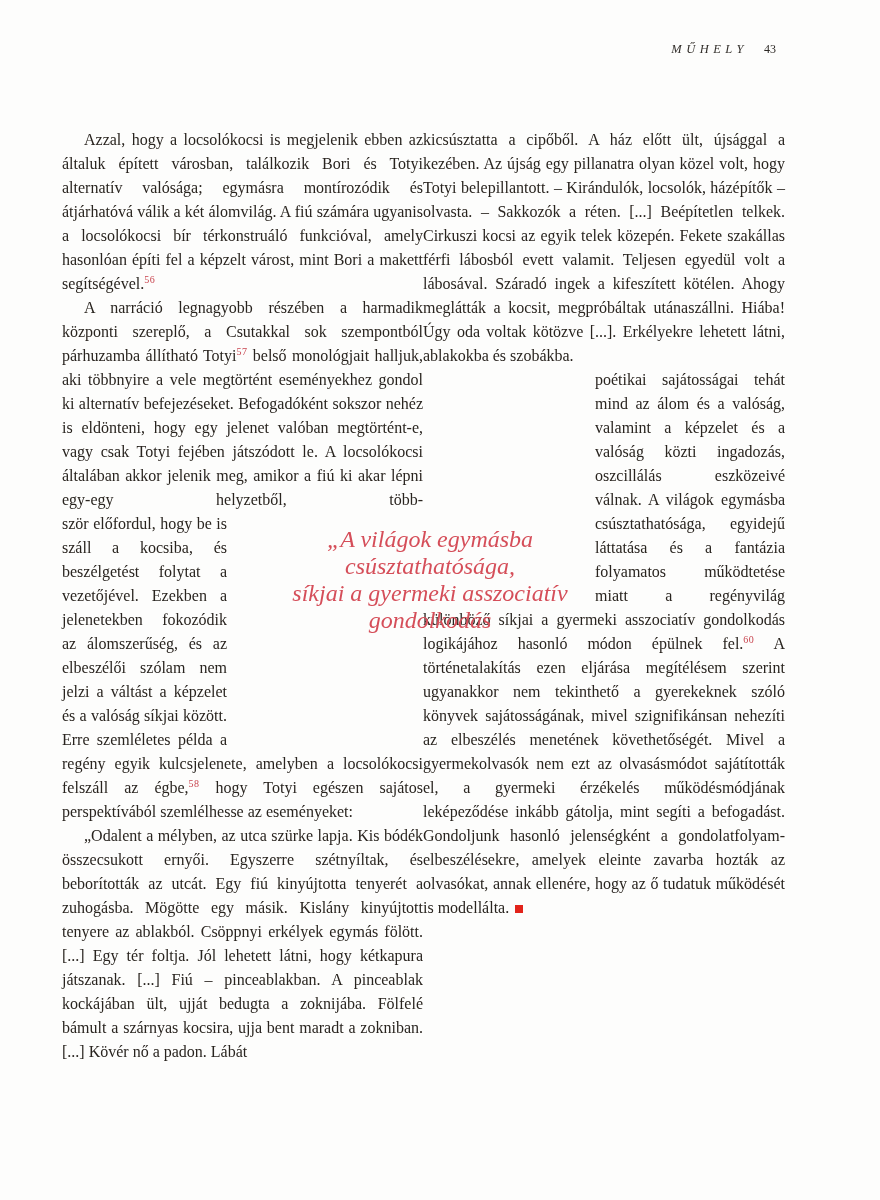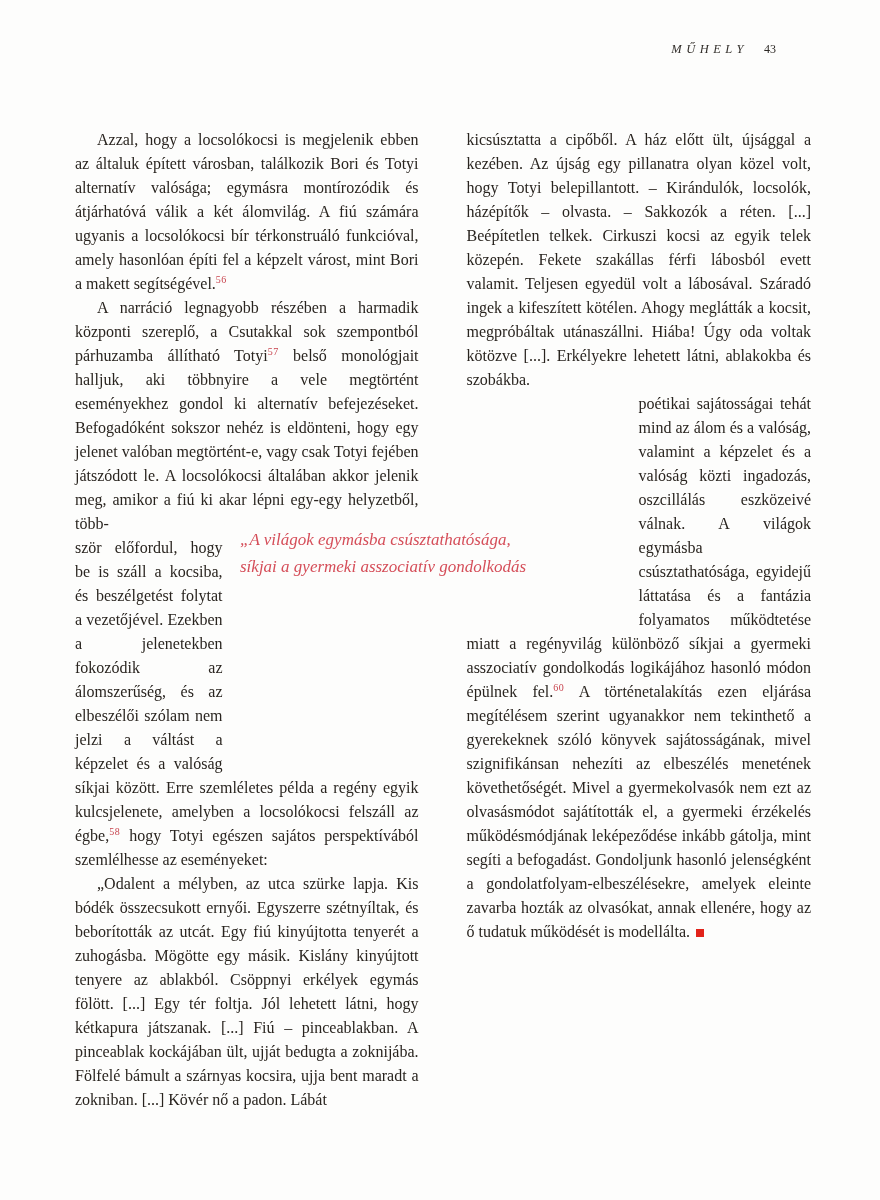--- a/index.html
+++ b/index.html
@@ -28,54 +28,54 @@
     color: #34302c;
   }
   .page-number {
     margin-left: 16px;
     font-size: 12px;
     color: #2b2723;
   }
   
   .article-body {
     position: absolute;
-    left: 75px;
+    left: 62px;
     top: 128px;
     width: 736px;
     display: flex;
   }
   .col {
     text-align: justify;
     font-size: 16px;
     line-height: 24px;
   }
   .col-left  { width: 361px; }
-  .col-right { width: 362px; margin-left: 48px; }
+  .col-right { width: 362px; }
   .col p { margin: 0; padding: 0; }
   .indent { text-indent: 22px; }
   .fill-last { text-align-last: justify; }
   
   .spacer-right { float: right; width: 196px; height: 218px; }
   .spacer-left  { float: left;  width: 172px; height: 218px; }
   sup.fn {
     color: #c8444e;
     font-size: 10px;
     line-height: 0;
     vertical-align: super;
     letter-spacing: 0.5px;
   }
   
   .pull-quote {
     position: absolute;
     left: 240px;
     top: 526px;
     width: 380px;
-    text-align: left;
+    text-align: center;
     font-style: italic;
-    font-size: 17px;
+    font-size: 24px;
     line-height: 27px;
     color: #d54e59;
   }
   .pull-quote .pq-line { display: block; }
   
   .end-mark {
     display: inline-block;
     width: 8px;
     height: 8px;
     background: #e2231a;

